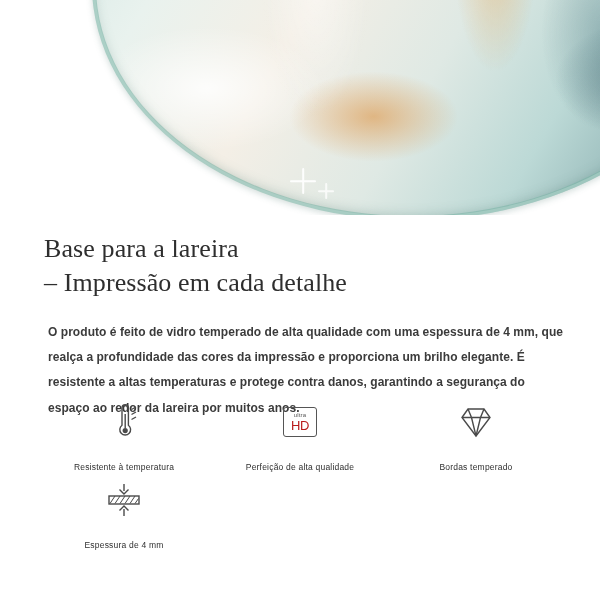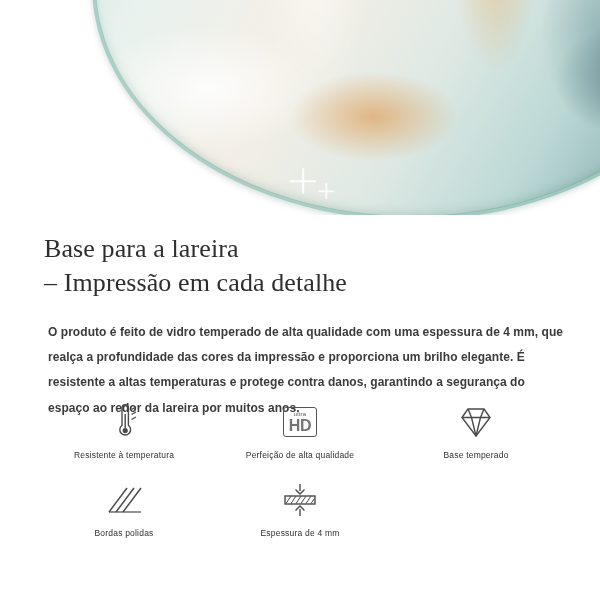--- a/index.html
+++ b/index.html
@@ -124,21 +124,21 @@
     justify-content: flex-start;
   }
   .feature-icon {
     height: 44px;
     display: flex;
     align-items: center;
     justify-content: center;
     color: #4a4a4a;
   }
   .feature-label {
-    margin-top: 6px;
+    margin-top: 18px;
     font-size: 8.5px;
     color: #2f2f2f;
     text-align: center;
     letter-spacing: .2px;
   }
   .hd-box {
     width: 34px; height: 30px;
     border: 1.4px solid #555;
     border-radius: 3px;
     display: flex;
@@ -147,23 +147,23 @@
     justify-content: center;
     line-height: 1;
   }
   .hd-top {
     font-size: 6px;
     letter-spacing: .2px;
     color: #555;
     margin-bottom: 1px;
   }
   .hd-main {
-    font-size: 16px;
-    font-weight: bold;
-    color: #737373;
+    font-size: 13px;
+    font-weight: normal;
+    color: #b91c1c;
     letter-spacing: -.3px;
   }
   svg { display: block; }
 </style>
 </head>
 <body>
 
 <div id="page">
 
   <div class="hero">
@@ -208,34 +208,23 @@
     </div>
 
 
     <div class="feature">
       <div class="feature-icon">
         <svg width="40" height="36" viewBox="0 0 40 36" fill="none" stroke="#4a4a4a" stroke-width="1.4">
           <path d="M6 13.5 12 5h16l6 8.5L20 32 6 13.5z"></path>
           <path d="M6 13.5h28M12 5l3.5 8.5L20 32M28 5l-3.5 8.5L20 32M15.5 13.5h9"></path>
         </svg>
       </div>
-      <div class="feature-label">Base temperado</div>
-    </div>
-
-    <div class="feature">
-      <div class="feature-icon">
-        <svg width="38" height="34" viewBox="0 0 38 34" fill="none" stroke="#4a4a4a" stroke-width="1.5">
-          <path d="M4 29 L22 5"></path>
-          <path d="M11 29 L29 5"></path>
-          <path d="M18 29 L36 5"></path>
-          <path d="M4 29 H36" stroke-width="1.2"></path>
-        </svg>
-      </div>
-      <div class="feature-label">Bordas polidas</div>
-    </div>
+      <div class="feature-label">Bordas temperado</div>
+    </div>
+
 
     <div class="feature">
       <div class="feature-icon">
         <svg width="42" height="38" viewBox="0 0 42 38" fill="none" stroke="#4a4a4a" stroke-width="1.4">
           <path d="M21 3 v7"></path>
           <path d="M16.5 8.5 21 13 25.5 8.5"></path>
           <rect x="6" y="15" width="30" height="8" fill="none"></rect>
           <path d="M7 22.5 12 15M12 22.5 17 15M17 22.5 22 15M22 22.5 27 15M27 22.5 32 15M32 22.5 35.5 17.5" stroke-width="1"></path>
           <path d="M21 35 v-7"></path>
           <path d="M16.5 29.5 21 25 25.5 29.5"></path>

